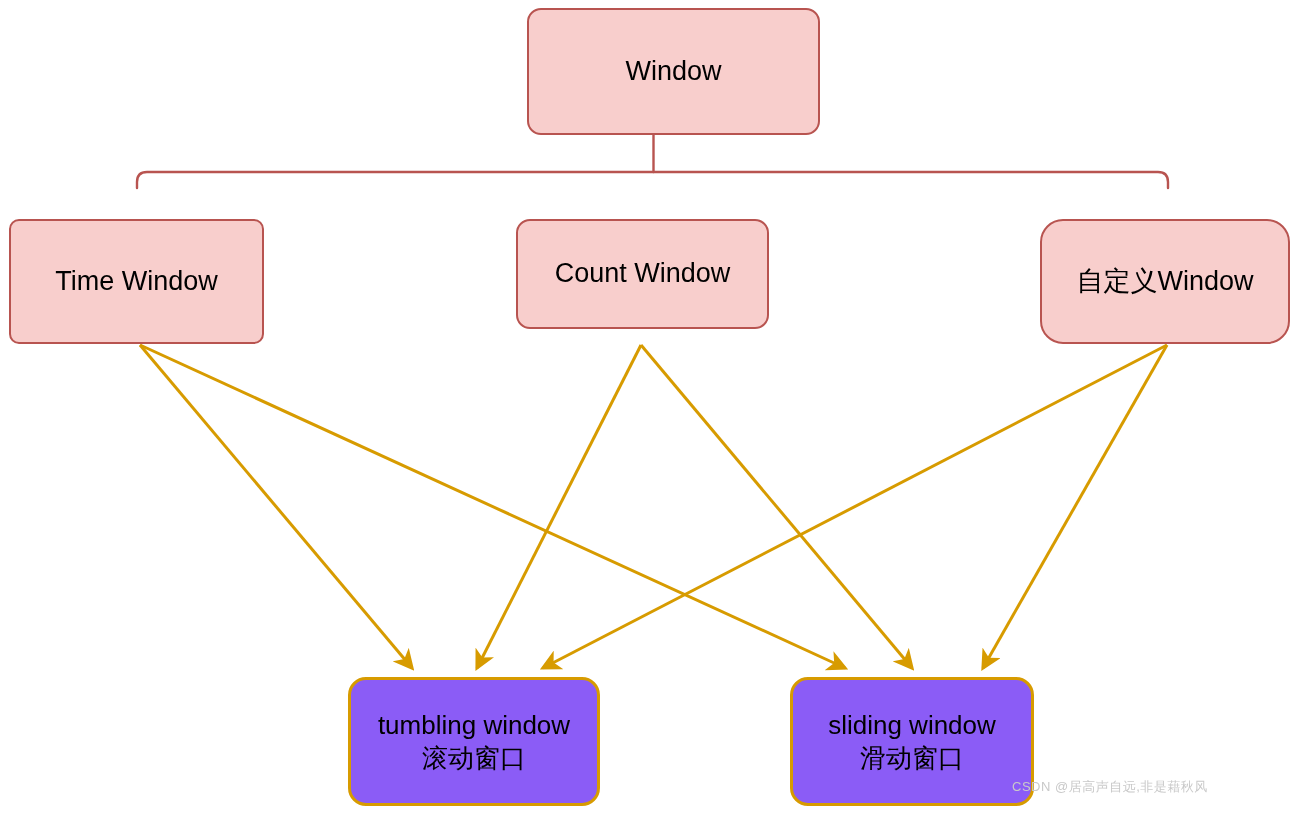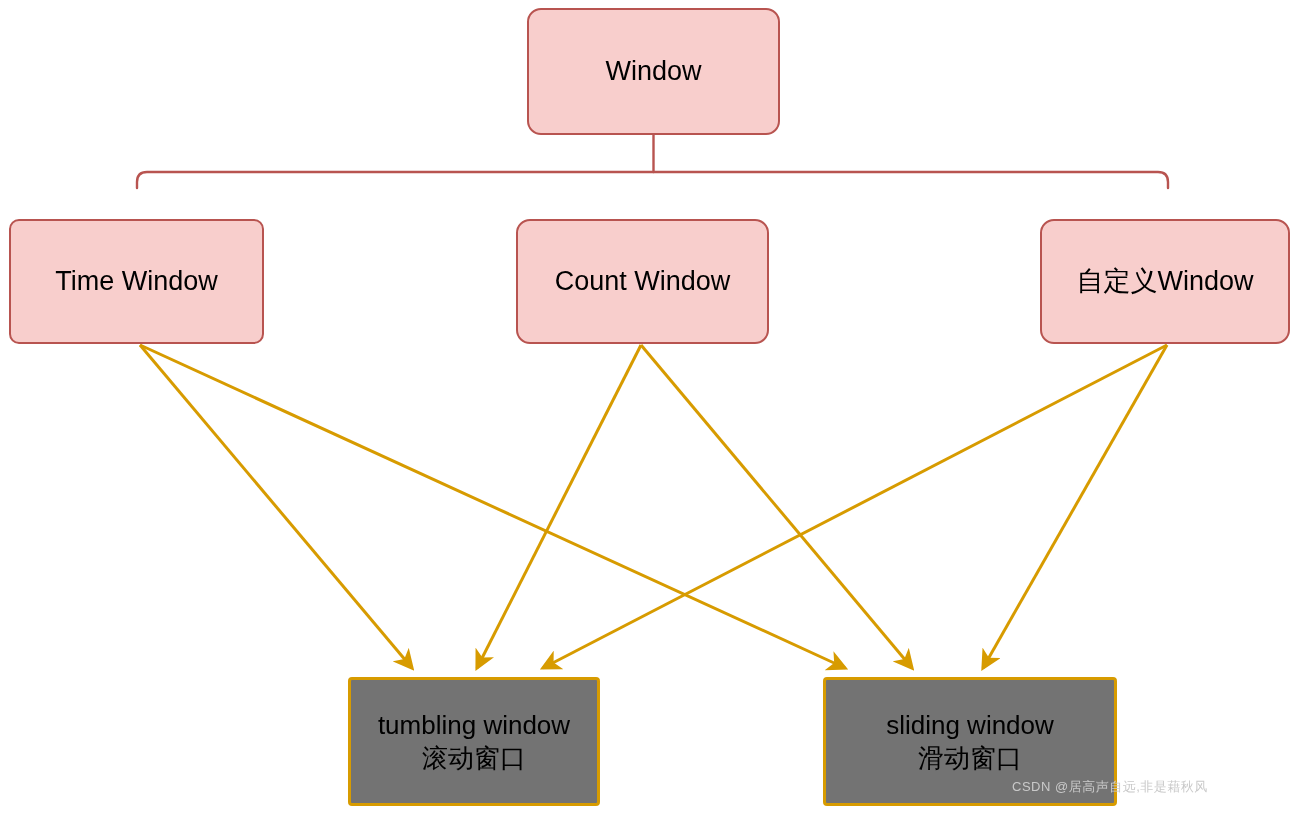--- a/index.html
+++ b/index.html
@@ -32,31 +32,31 @@
     color: #000000;
     white-space: pre-line;
   }
   .node-pink {
     background: #f8cecc;
     border: 2px solid #b85450;
     border-radius: 14px;
     font-size: 27px;
   }
   .node-orange {
-    background: #737373;
+    background: #8b5cf6;
     border: 3px solid #d79b00;
-    border-radius: 4px;
+    border-radius: 18px;
     font-size: 26px;
   }
-  #node-window    { left: 527px; top: 8px;   width: 253px; height: 127px; }
+  #node-window    { left: 527px; top: 8px;   width: 293px; height: 127px; }
   #node-time      { left: 9px;   top: 219px; width: 255px; height: 125px; border-radius: 10px; }
-  #node-count     { left: 516px; top: 219px; width: 253px; height: 125px; }
-  #node-custom    { left: 1040px;top: 219px; width: 250px; height: 125px; }
+  #node-count     { left: 516px; top: 219px; width: 253px; height: 110px; }
+  #node-custom    { left: 1040px;top: 219px; width: 250px; height: 125px; border-radius: 23px; }
   #node-tumbling  { left: 348px; top: 677px; width: 252px; height: 129px; }
-  #node-sliding   { left: 790px; top: 677px; width: 294px; height: 129px; margin-left: 33px; }
+  #node-sliding   { left: 790px; top: 677px; width: 244px; height: 129px; }
 
   .watermark {
     position: absolute;
     left: 1012px;
     top: 778px;
     font-size: 13px;
     color: #c9c9c9;
     white-space: nowrap;
     letter-spacing: 0.5px;
   }

